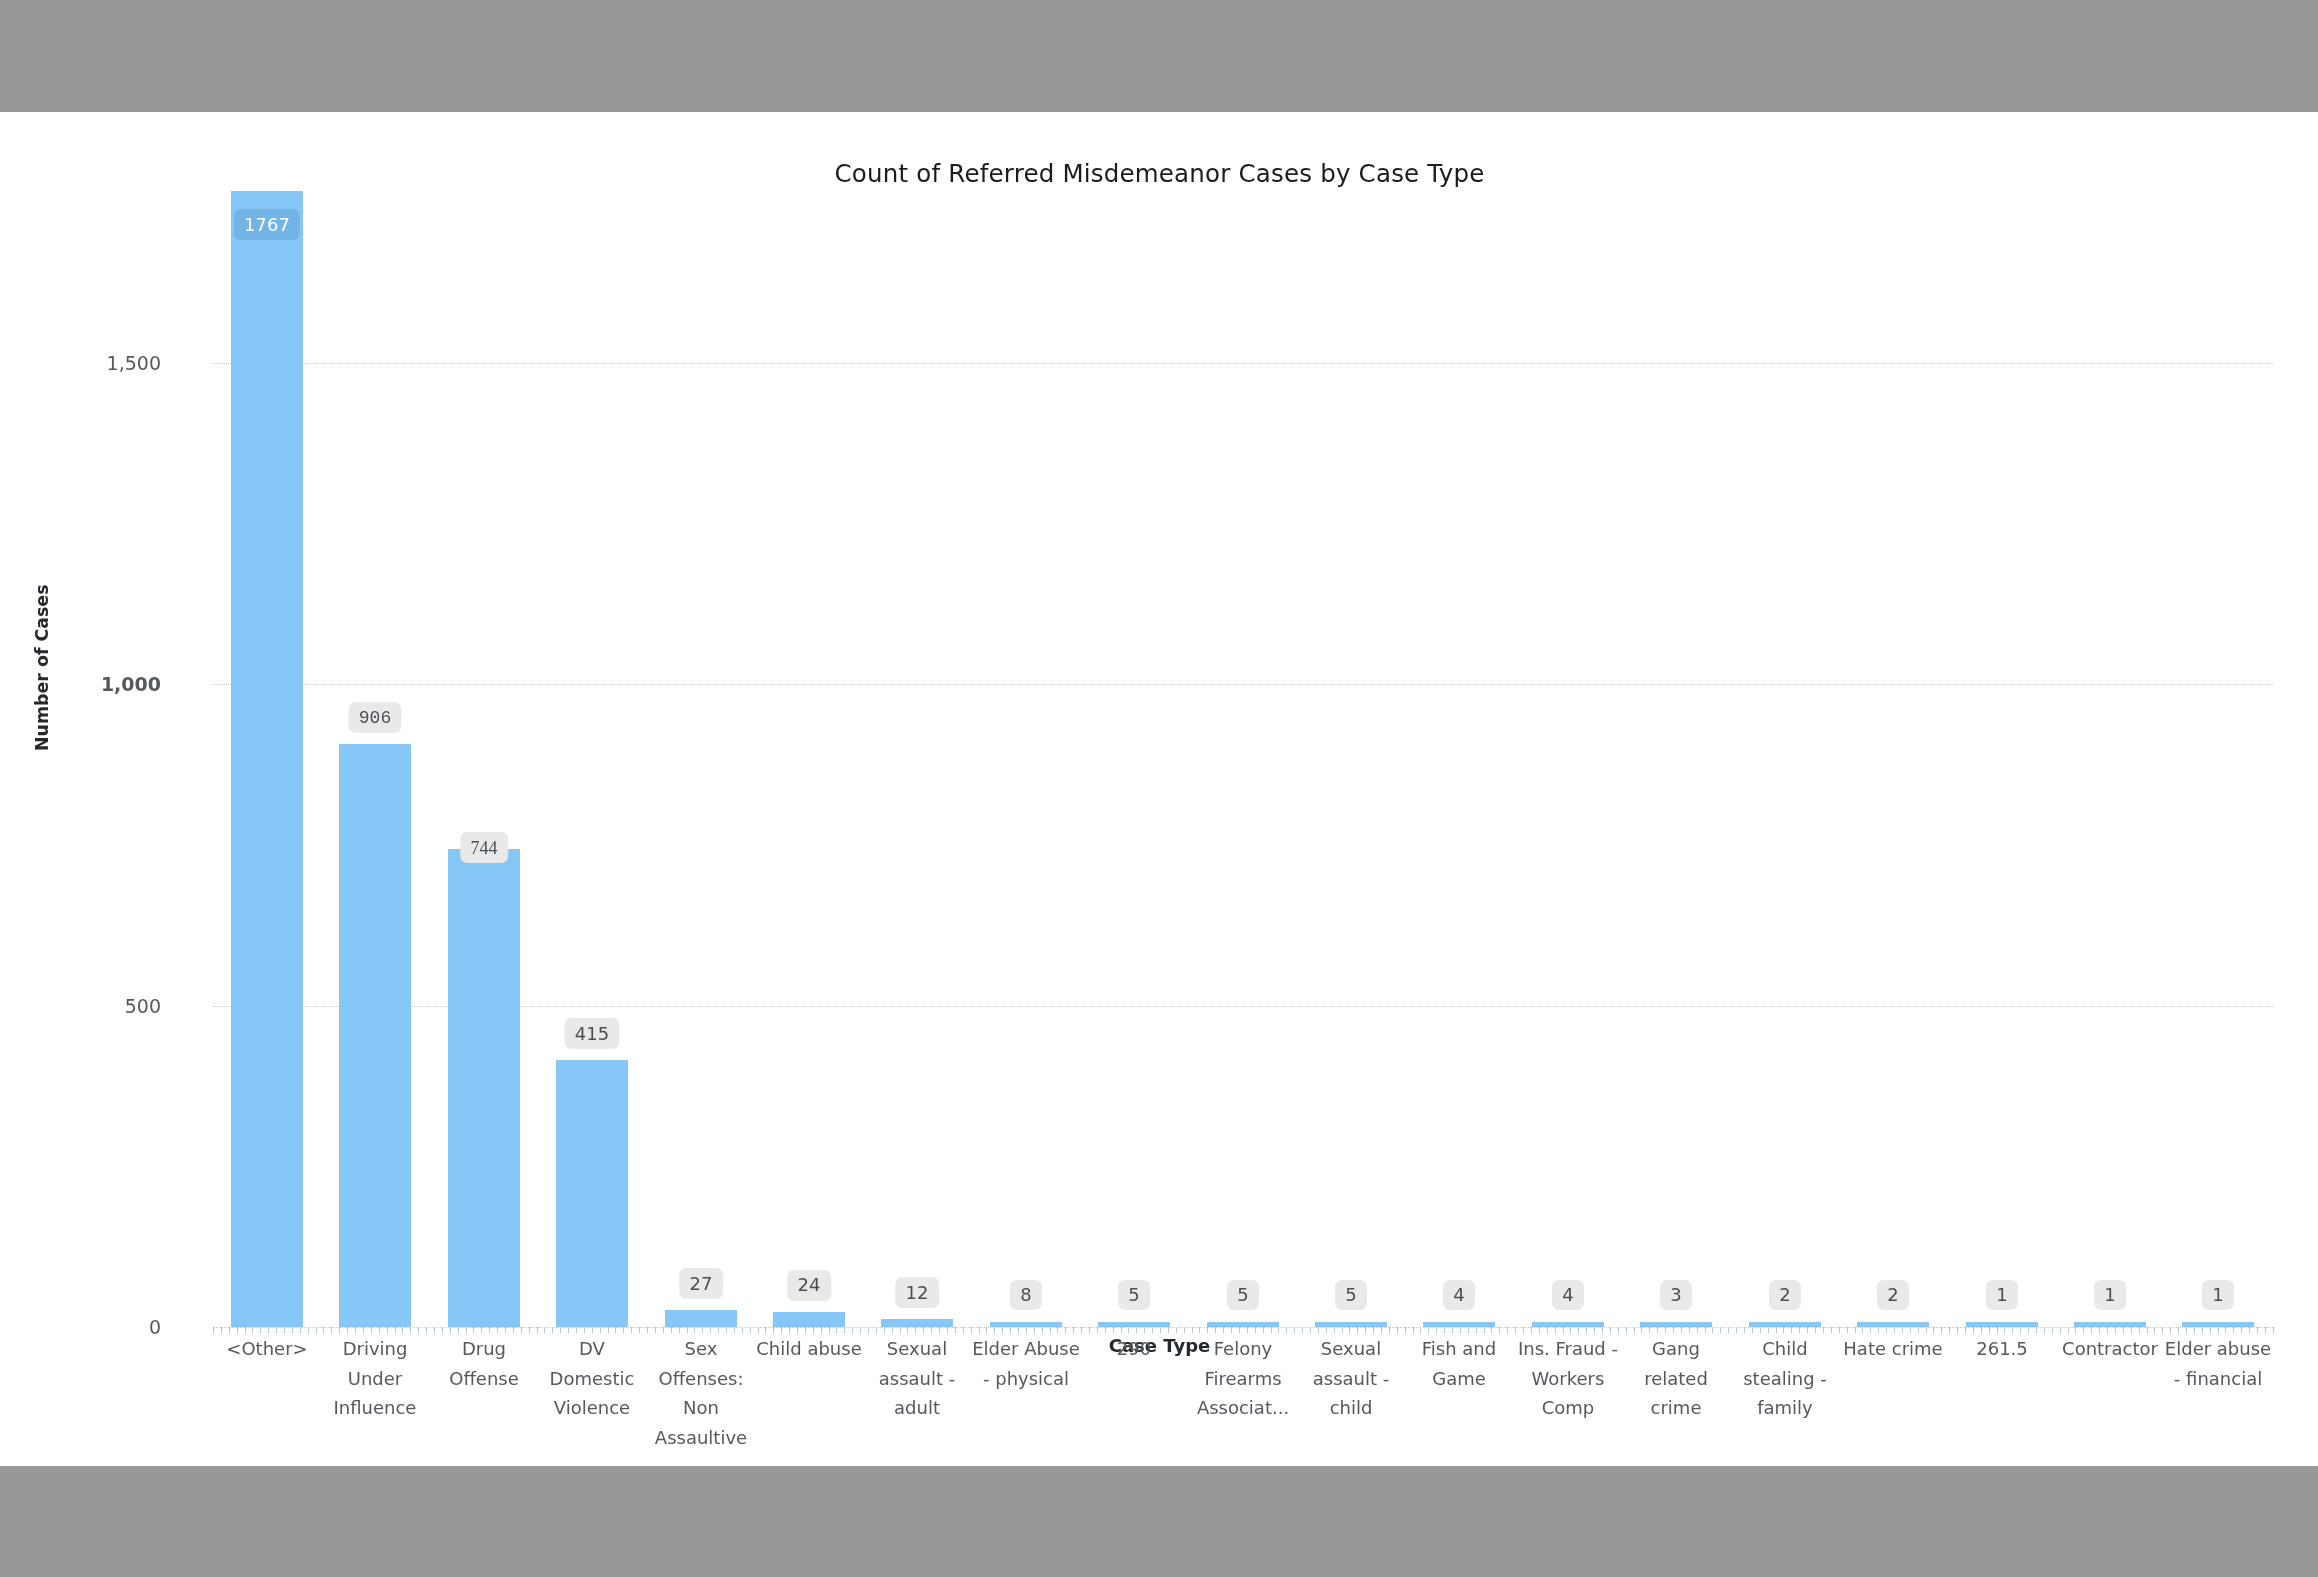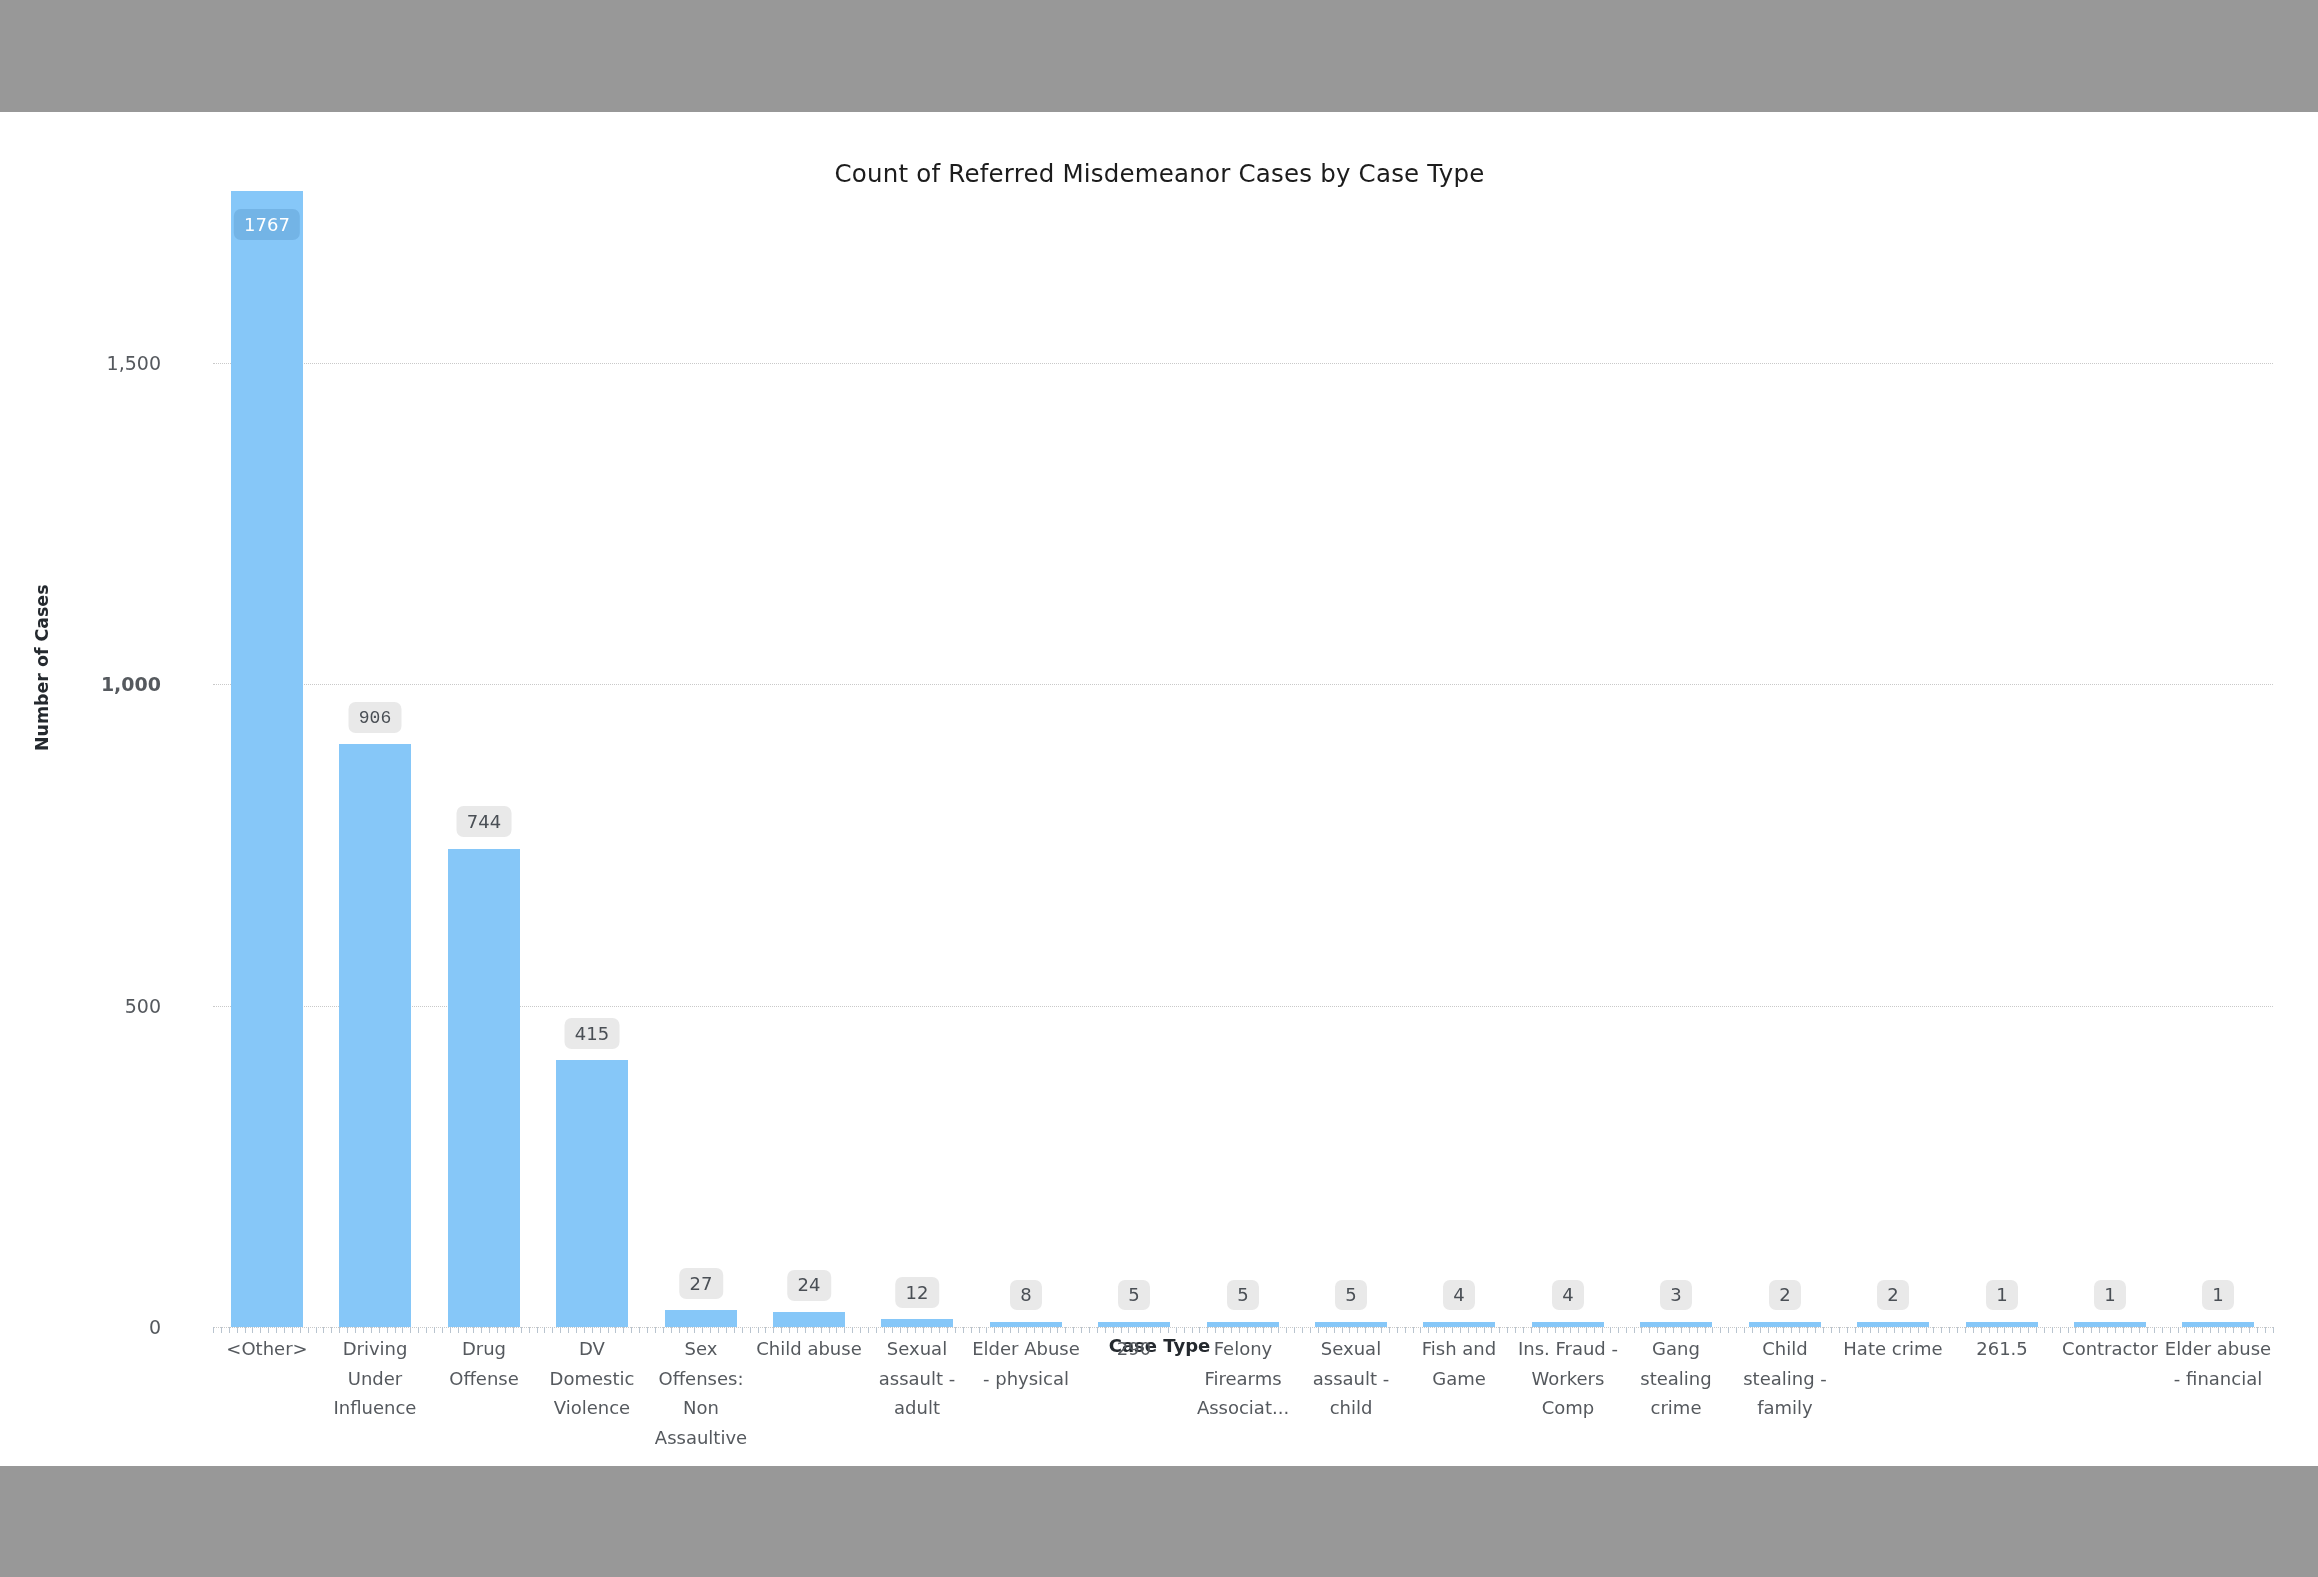--- a/index.html
+++ b/index.html
@@ -184,21 +184,21 @@
         <div class="bar-slot" style="left: 0px; width: 108px;">
           <div class="bar" style="height: 1136px; width: 72px;"></div>
           <div class="bar-label inside" style="bottom: 1087px;">1767</div>
         </div>
         <div class="bar-slot" style="left: 108px; width: 108px;">
           <div class="bar" style="height: 583px; width: 72px;"></div>
           <div class="bar-label" style="bottom: 594px; font-family: Liberation Mono, monospace;">906</div>
         </div>
         <div class="bar-slot" style="left: 217px; width: 108px;">
           <div class="bar" style="height: 478px; width: 72px;"></div>
-          <div class="bar-label" style="bottom: 490px;">744</div>
+          <div class="bar-label" style="bottom: 464px; font-family: Liberation Serif, serif;">744</div>
         </div>
         <div class="bar-slot" style="left: 325px; width: 108px;">
           <div class="bar" style="height: 267px; width: 72px;"></div>
           <div class="bar-label" style="bottom: 278px;">415</div>
         </div>
         <div class="bar-slot" style="left: 434px; width: 108px;">
           <div class="bar" style="height: 17.4px; width: 72px;"></div>
           <div class="bar-label" style="bottom: 28px;">27</div>
         </div>
         <div class="bar-slot" style="left: 542px; width: 108px;">
@@ -532,21 +532,21 @@
       <div class="xtick" style="left: 325px; width: 108px;">DV Domestic Violence</div>
       <div class="xtick" style="left: 434px; width: 108px;">Sex Offenses: Non Assaultive</div>
       <div class="xtick" style="left: 542px; width: 108px;">Child abuse</div>
       <div class="xtick" style="left: 650px; width: 108px;">Sexual assault - adult</div>
       <div class="xtick" style="left: 759px; width: 108px;">Elder Abuse - physical</div>
       <div class="xtick" style="left: 867px; width: 108px;">290</div>
       <div class="xtick" style="left: 976px; width: 108px;">Felony Firearms Associat...</div>
       <div class="xtick" style="left: 1084px; width: 108px;">Sexual assault - child</div>
       <div class="xtick" style="left: 1192px; width: 108px;">Fish and Game</div>
       <div class="xtick" style="left: 1301px; width: 108px;">Ins. Fraud - Workers Comp</div>
-      <div class="xtick" style="left: 1409px; width: 108px;">Gang stealing crime</div>
+      <div class="xtick" style="left: 1409px; width: 108px;">Gang related crime</div>
       <div class="xtick" style="left: 1518px; width: 108px;">Child stealing - family</div>
       <div class="xtick" style="left: 1626px; width: 108px;">Hate crime</div>
       <div class="xtick" style="left: 1735px; width: 108px;">261.5</div>
       <div class="xtick" style="left: 1843px; width: 108px;">Contractor</div>
       <div class="xtick" style="left: 1951px; width: 108px;">Elder abuse - financial</div>
     </div>
 
 </div>
 
 

